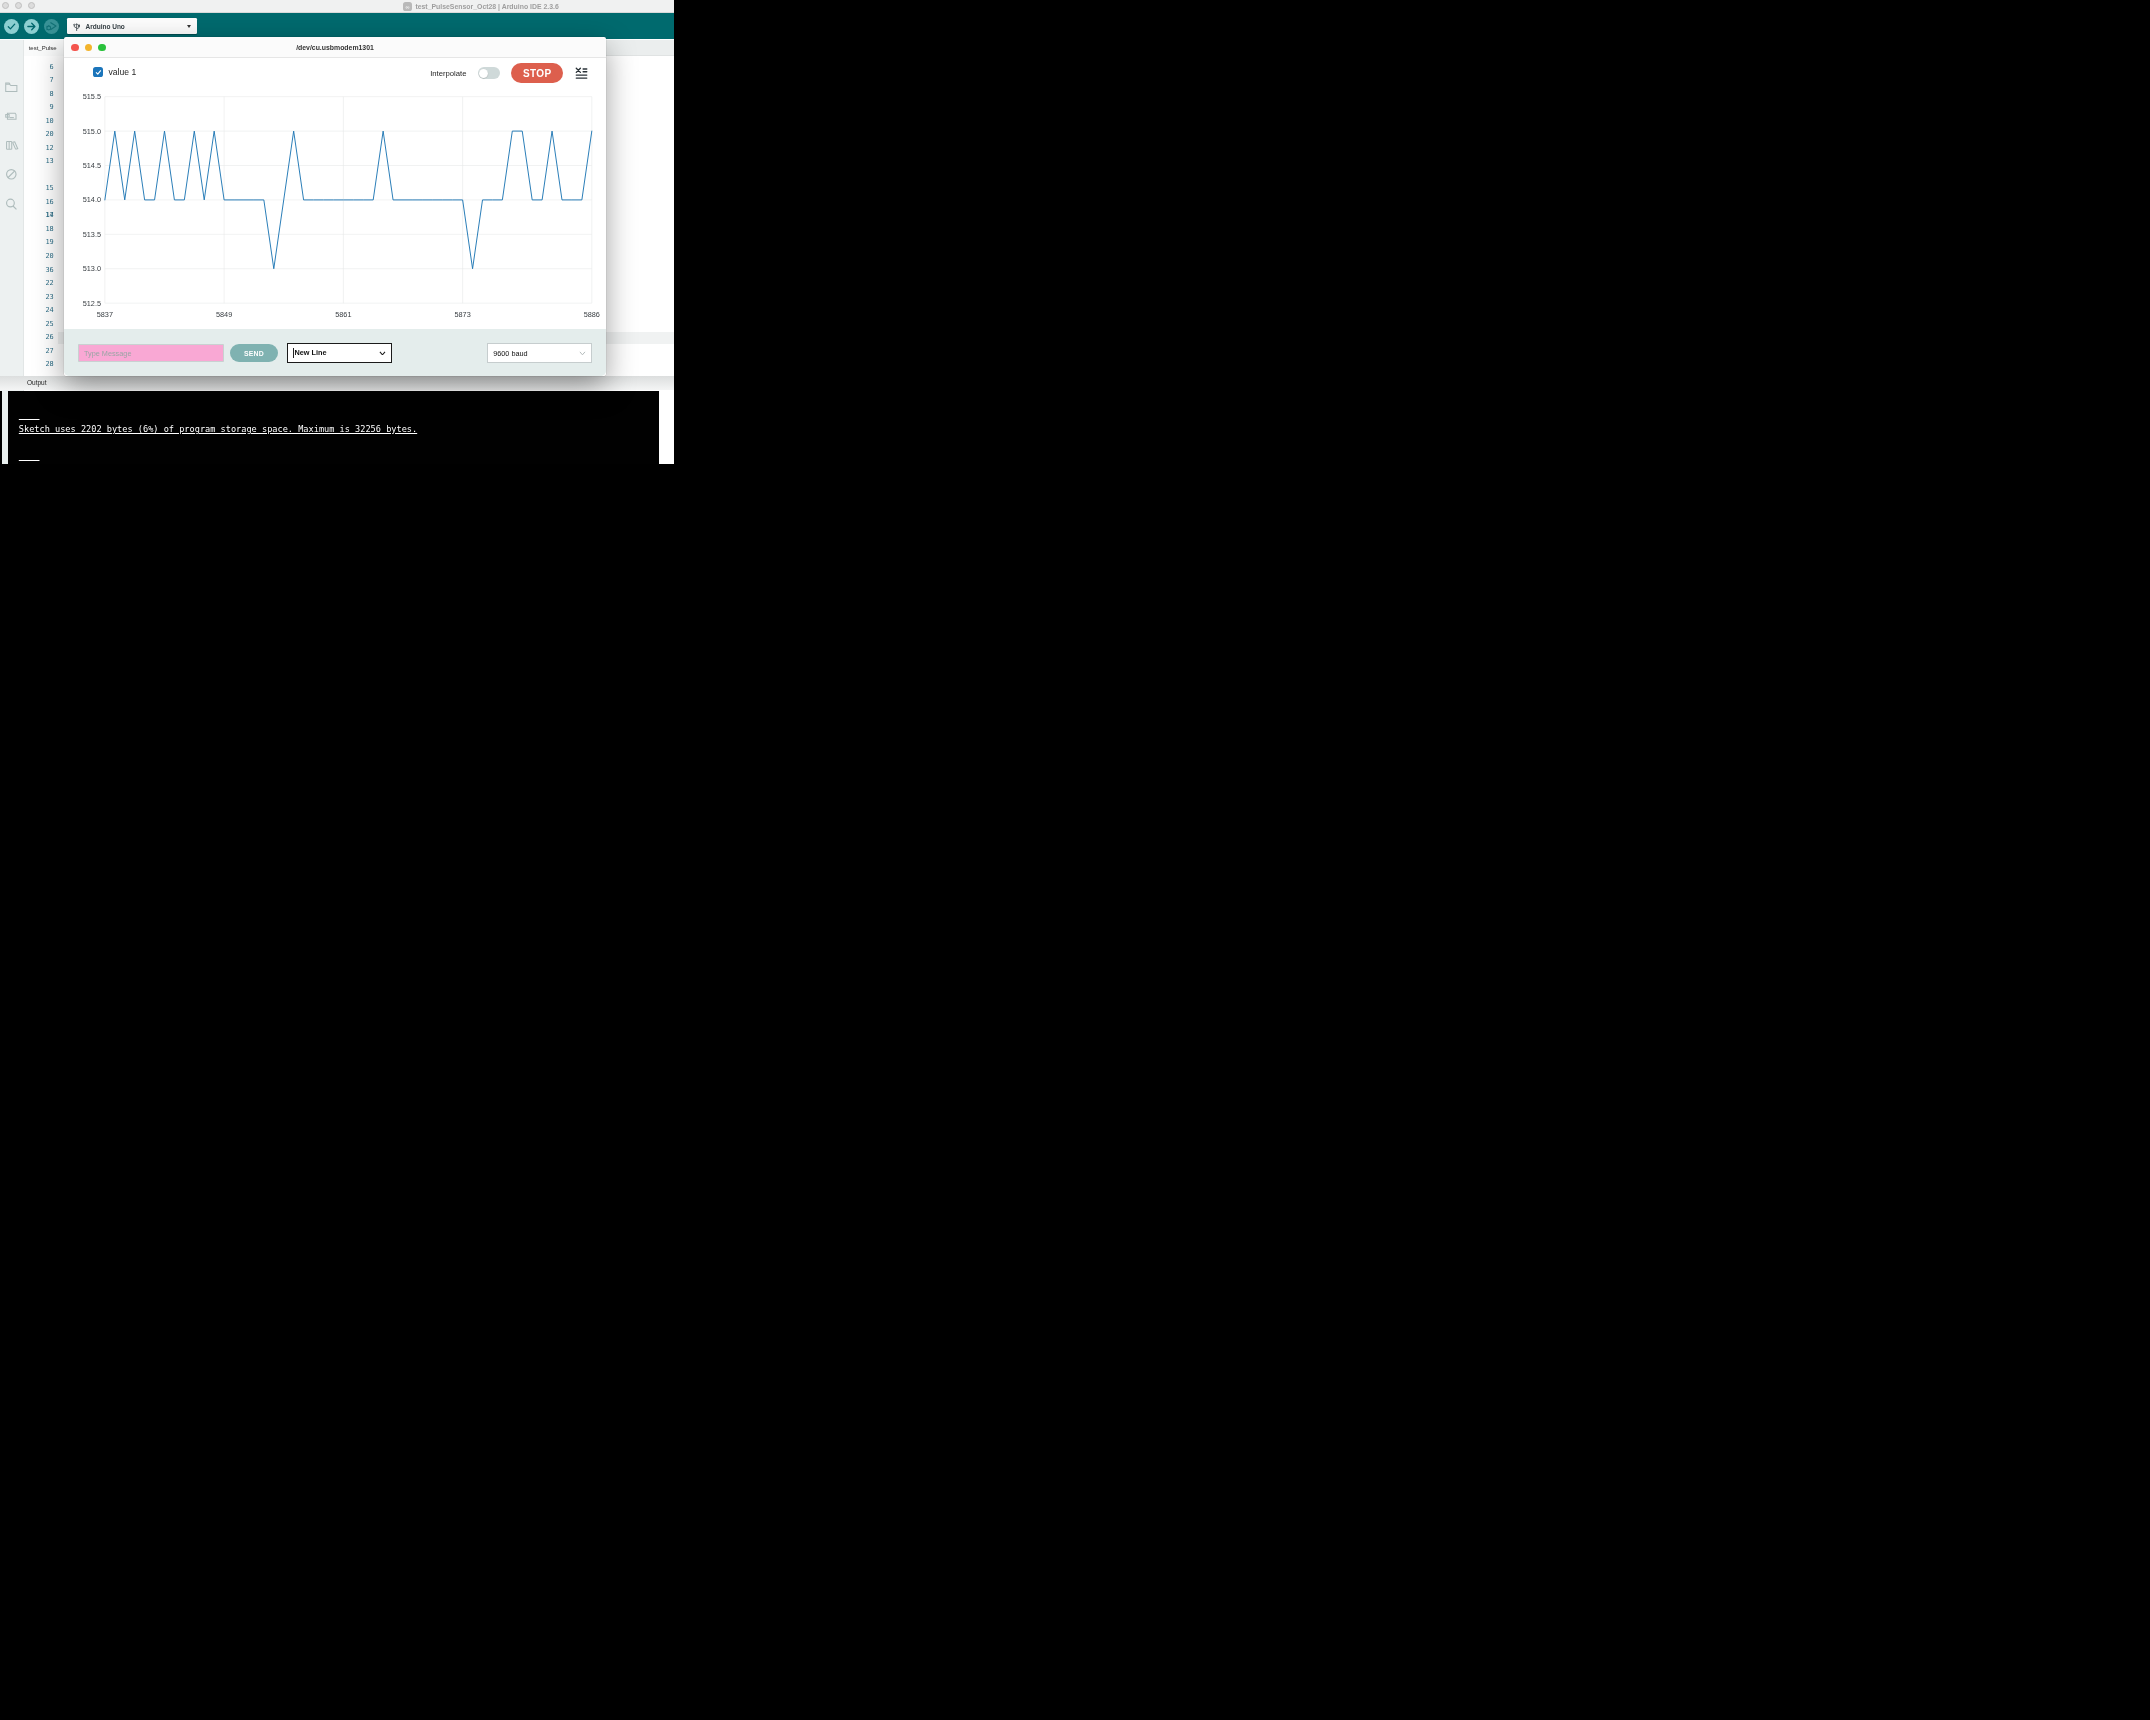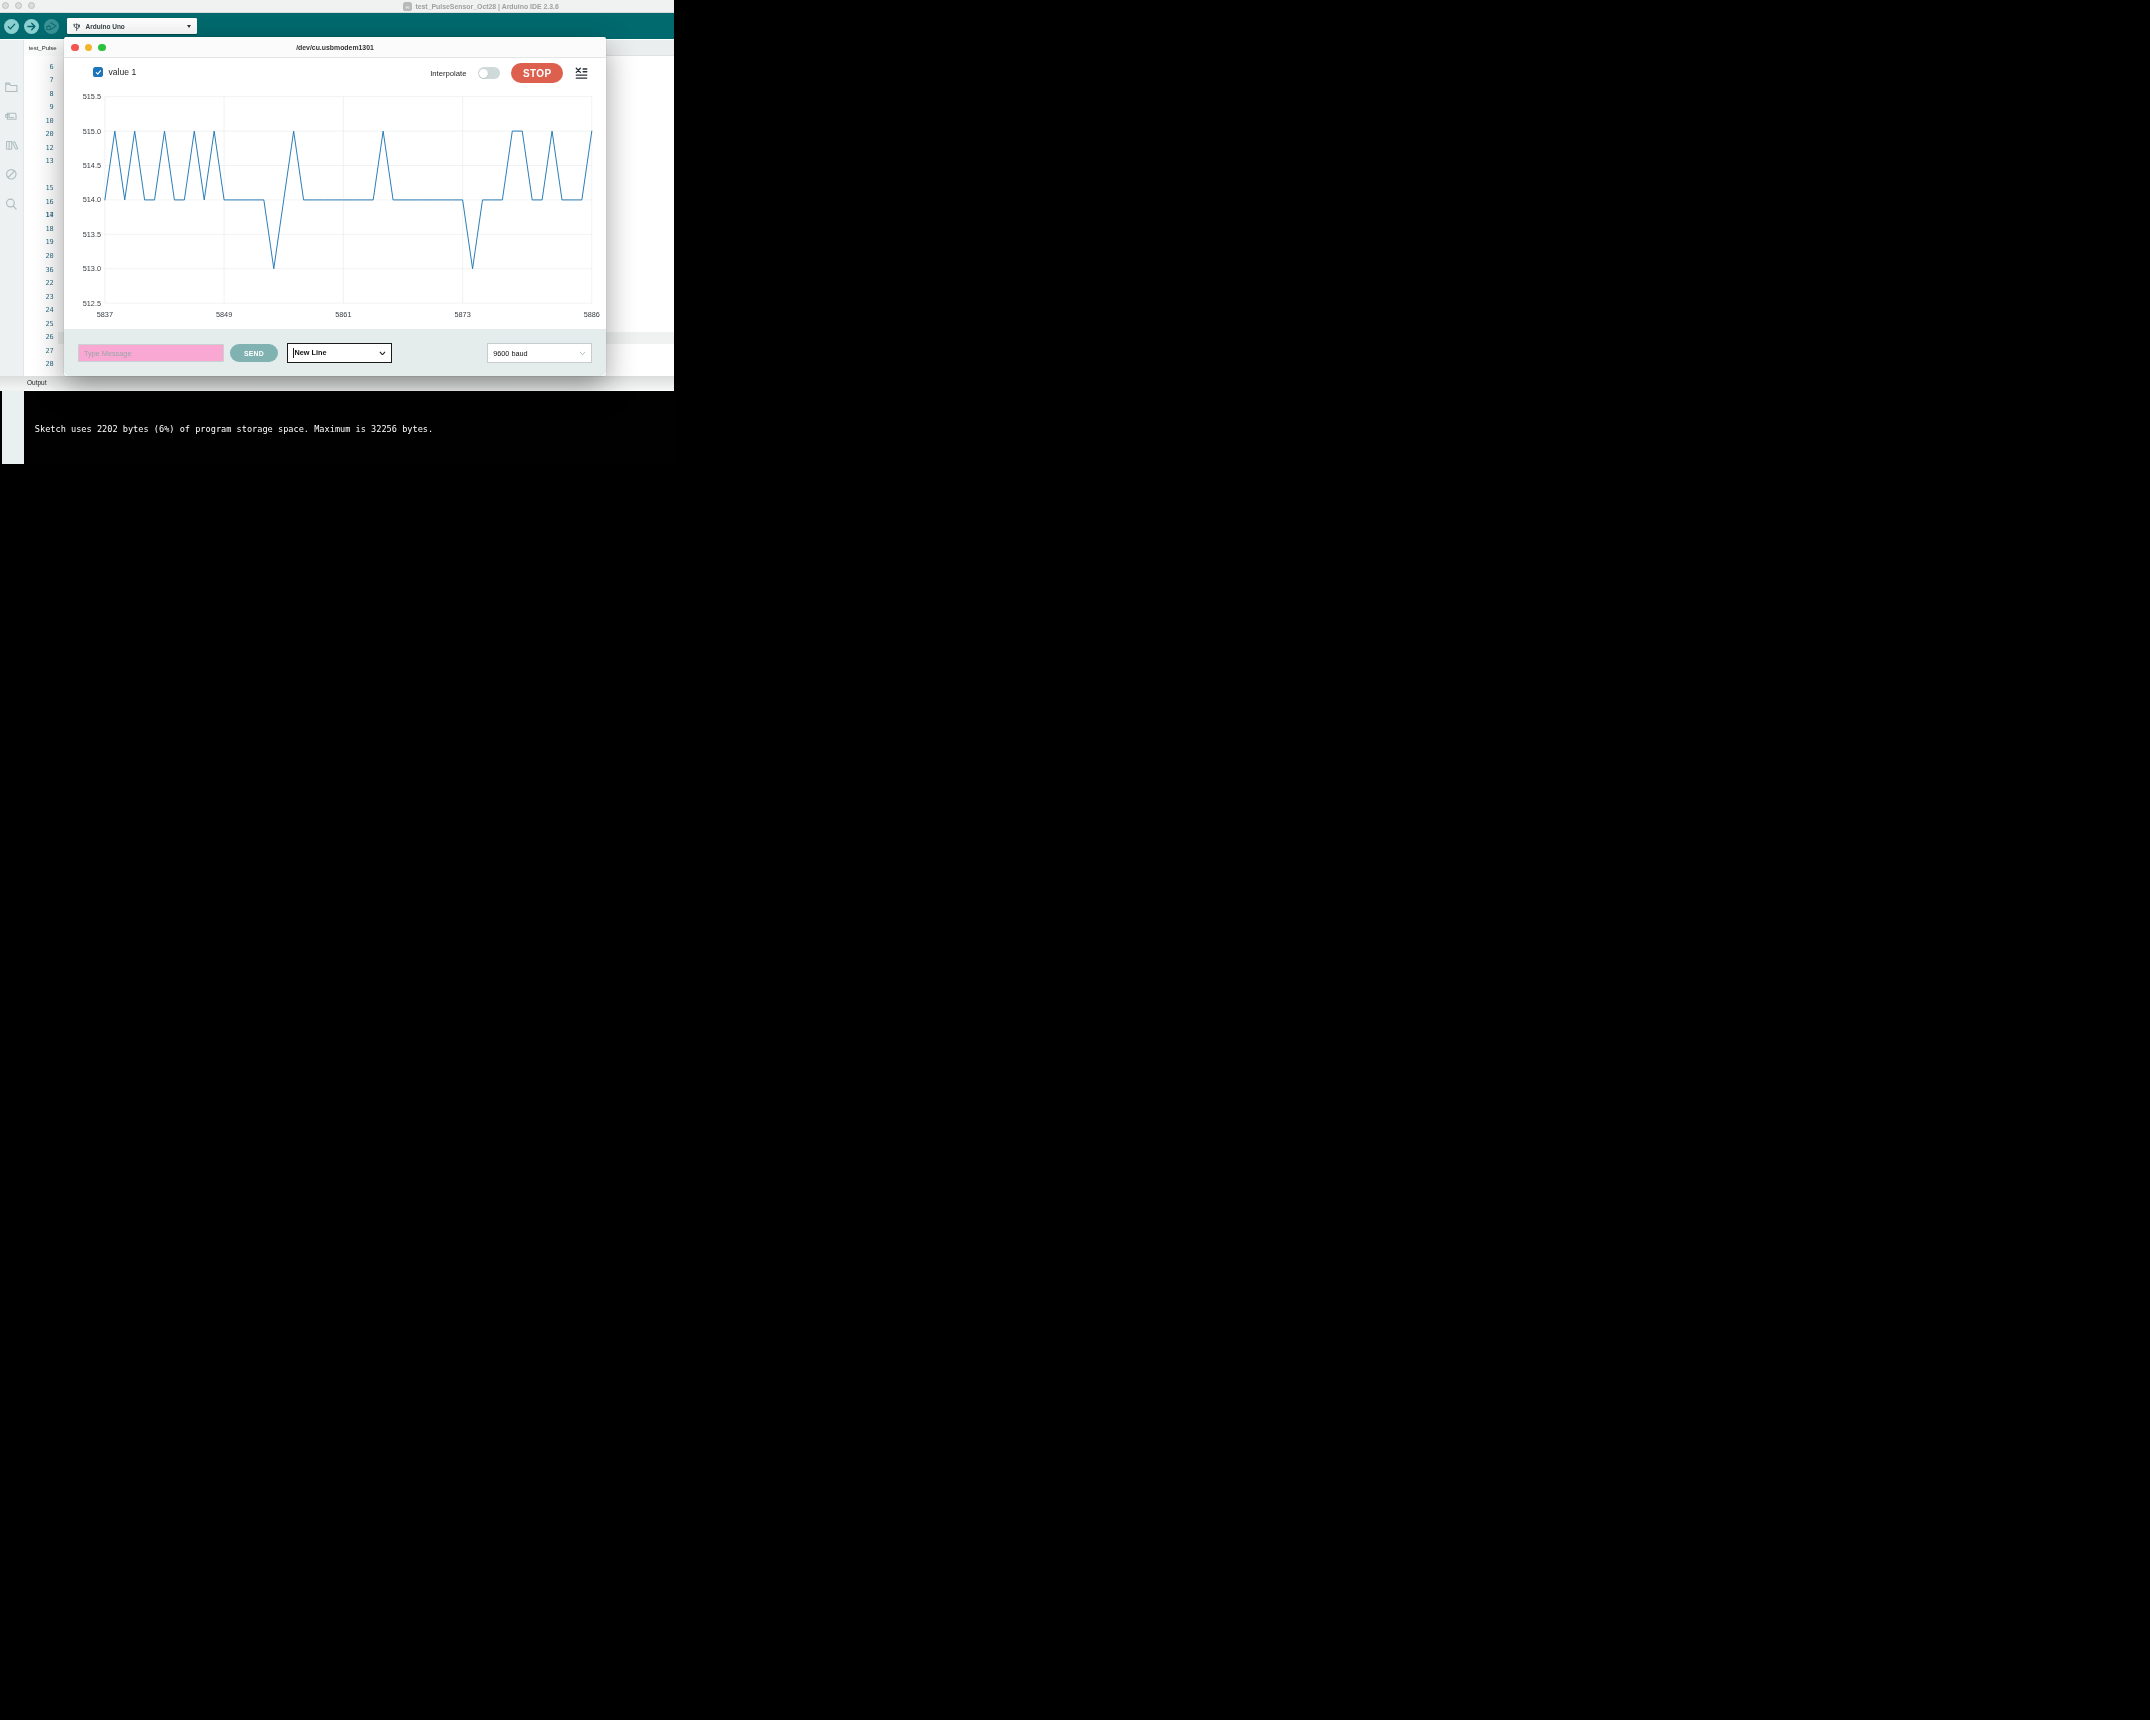--- a/index.html
+++ b/index.html
@@ -38,22 +38,22 @@
   .lineno { position:absolute; right:4.3px; width:26px; text-align:right; font-family:"DejaVu Sans Mono", monospace;
     font-size:6.9px; line-height:13.3px; color:#2d6e87; }
   .editor-band { position:absolute; left:24px; top:332px; width:651px; height:12px; background:#f0f2f2; }
 
   
   .output-header { position:absolute; left:0px; top:376px; width:674px; height:14px;
     background:linear-gradient(#dcdede,#f4f5f5); }
   .output-title { position:absolute; left:27px; top:3px; font-size:6.5px; color:#1f1f1f; }
   .console-gutter { position:absolute; left:0; top:391px; width:24px; height:74px; background:#eaf0ef; }
   .console-edge { position:absolute; left:0; top:391px; width:1.7px; height:74px; background:#000; }
-  .console { position:absolute; left:24px; top:391px; width:651px; height:74px; background:#010101;
-    color:#fff; font-family:"DejaVu Sans Mono", monospace; font-size:8.6px; line-height:13.8px; padding:4.3px 0 0 10.8px; white-space:pre; }
+  .console { position:absolute; left:8px; top:391px; width:651px; height:74px; background:#010101;
+    color:#fff; font-family:"DejaVu Sans Mono", monospace; font-size:8.6px; line-height:13.8px; padding:4.3px 0 0 10.8px; white-space:pre;text-decoration:underline; }
 
   
   .plotter { position:absolute; left:64px; top:37px; width:542px; height:339px; background:#ffffff; border-radius:2px;
     box-shadow:0 10.8px 30px rgba(0,0,0,.38), 0 0 0 0.4px rgba(0,0,0,.12); }
   .pl-titlebar { position:absolute; left:0; top:0; width:542px; height:20.6px; background:#fbfbfb;
     border-bottom:0.4px solid #e6e6e6; border-radius:4.7px 4.7px 0 0; }
   .pl-dot { position:absolute; top:6.5px; width:7.7px; height:7.7px; border-radius:50%; }
   .pl-title { position:absolute; left:0; top:0; width:100%; height:20.6px; display:flex; align-items:center; justify-content:center;
     font-weight:bold; font-size:6.9px; color:#333; }
 

